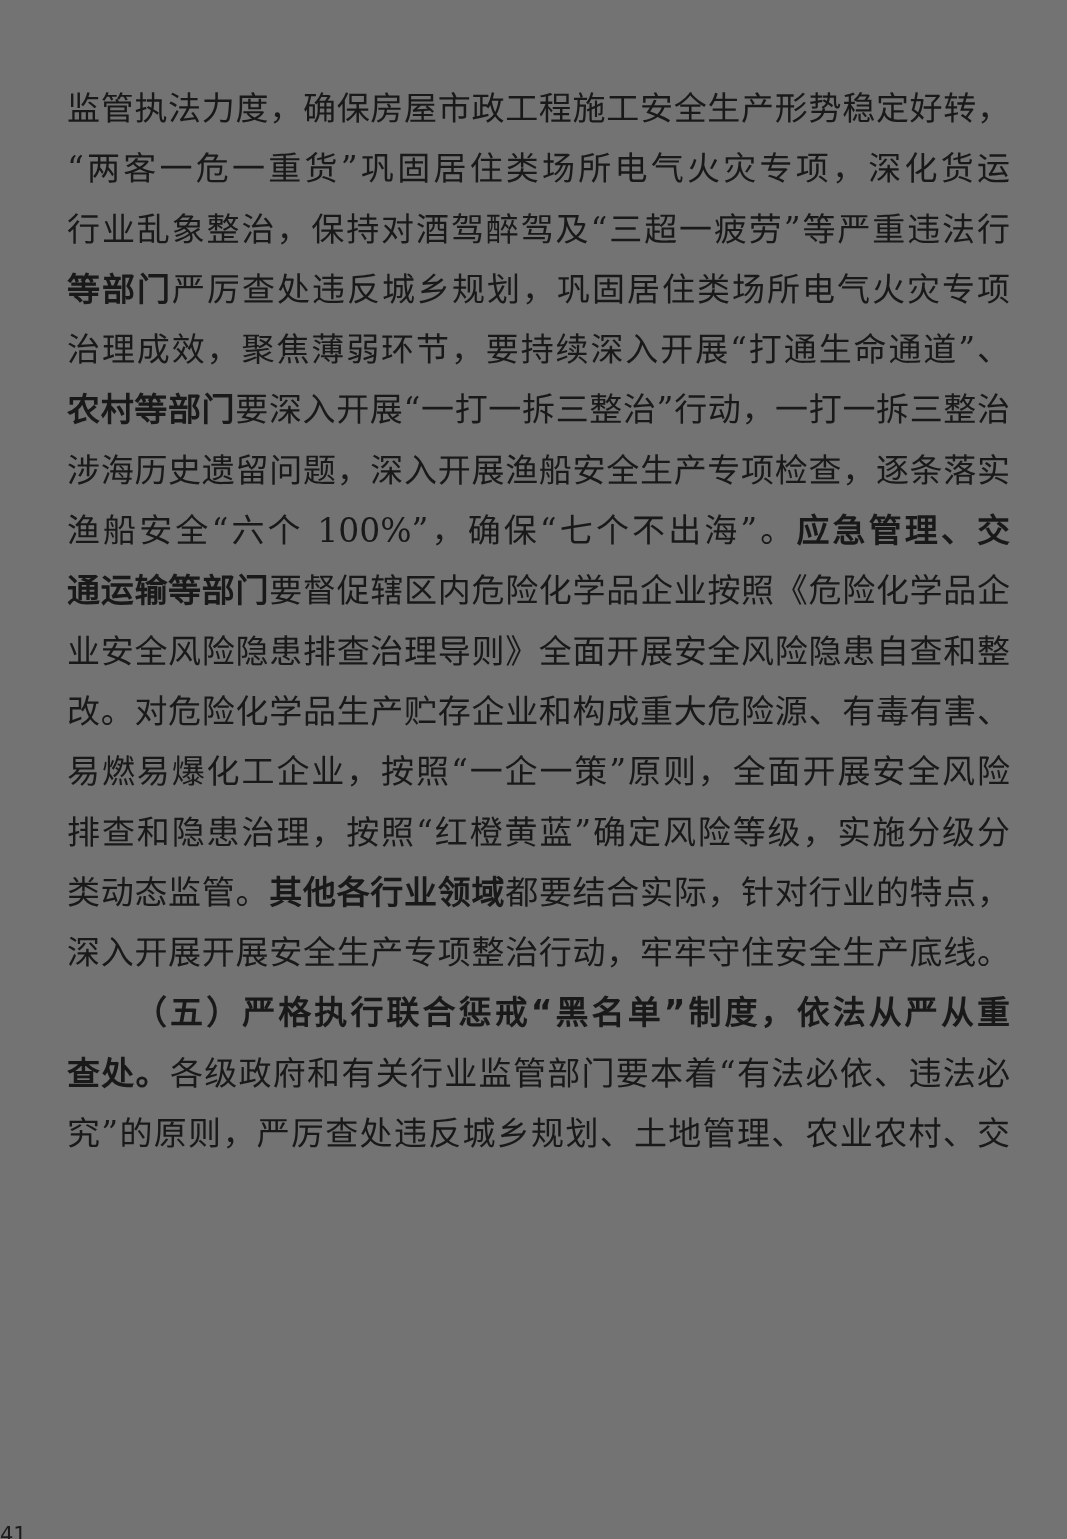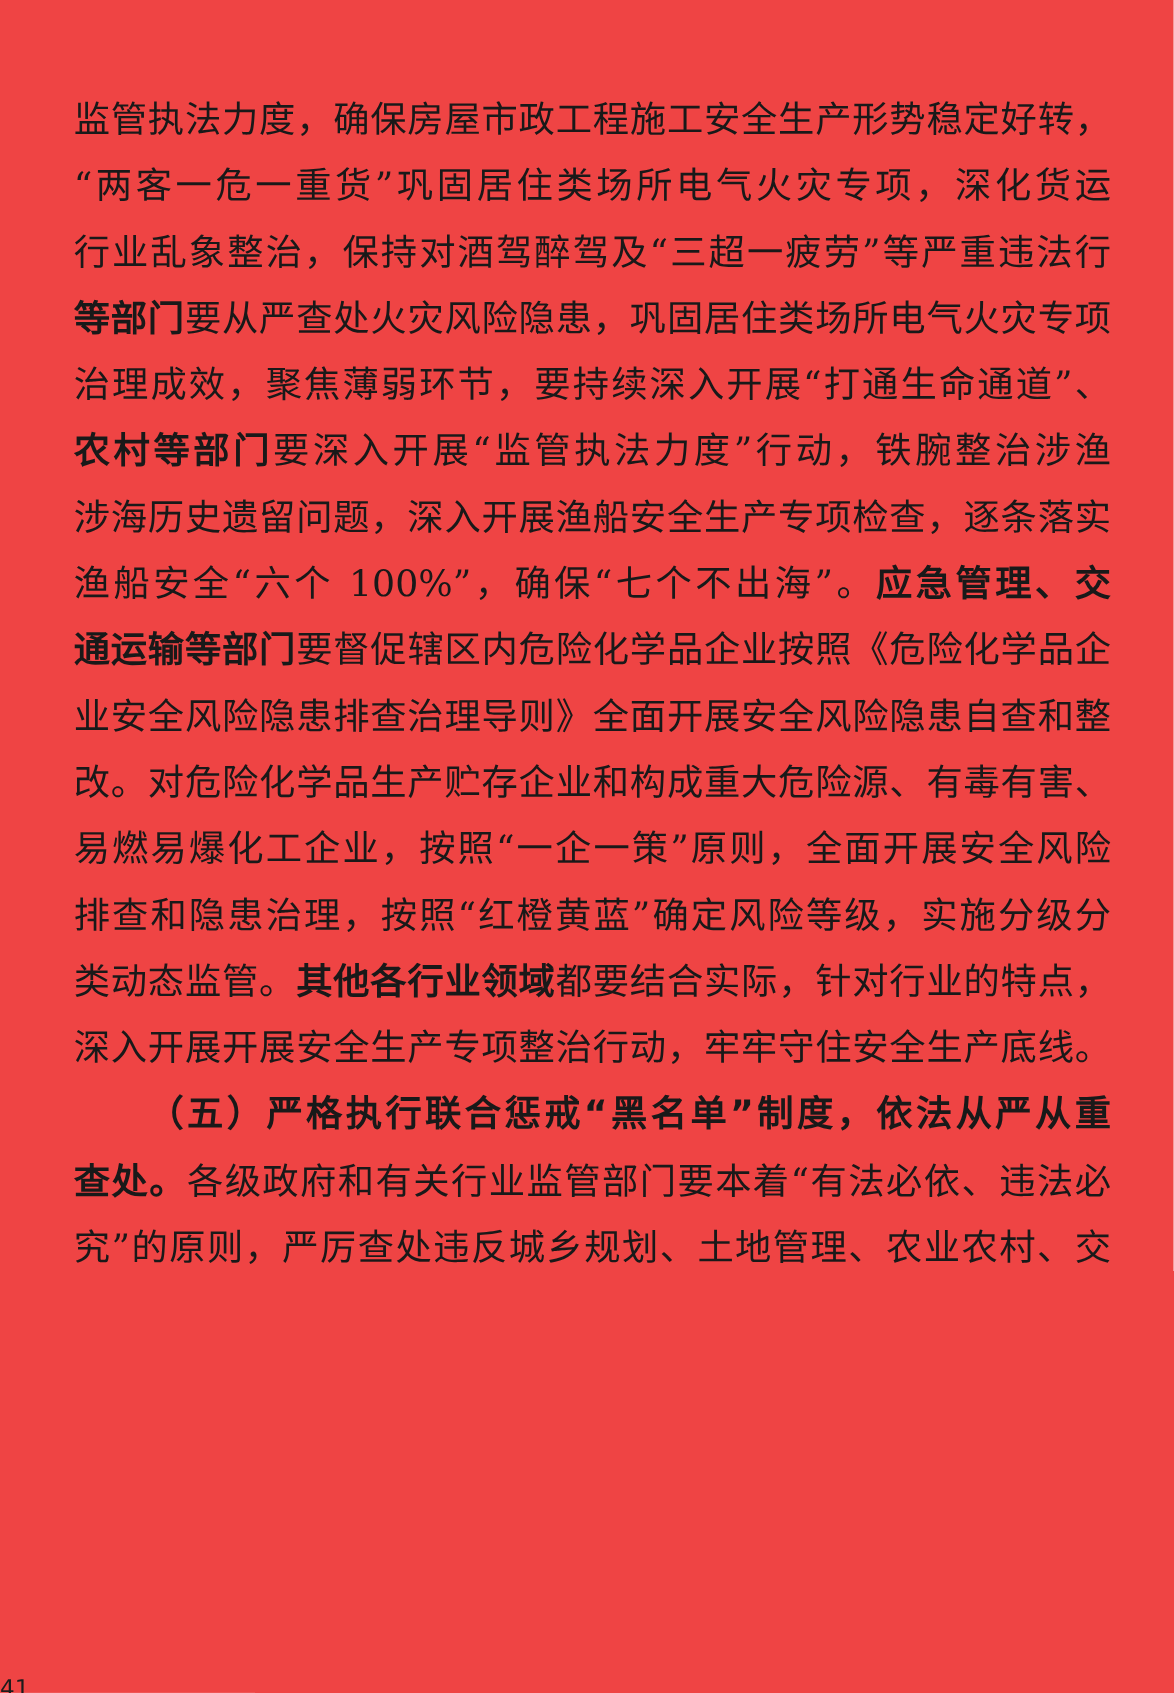--- a/index.html
+++ b/index.html
@@ -1,20 +1,20 @@
 <!DOCTYPE html>
 <html lang="zh-CN"><head>
 <meta charset="utf-8">
 <style>
   html, body { margin: 0; padding: 0; background: #ffffff; }
   .page {
     position: relative;
     width: 1067px;
     height: 1539px;
-    background: #ef4444;
+    background: #737373;
     overflow: hidden;
     font-family: "DejaVu Serif", "Liberation Serif", serif;
     color: #191919;
   }
   .doc-body {
     position: absolute;
     left: 67px;
     top: 79px;
     width: 943px;
   }
@@ -54,23 +54,23 @@
   }
 </style>
 </head>
 <body>
 
 <div class="page">
   <div class="doc-body">
       <div class="line"><span class="seg">监管执法力度，确保房屋市政工程施工安全生产形势稳定好转，</span></div>
       <div class="line"><span class="seg">“两客一危一重货”巩固居住类场所电气火灾专项，深化货运</span></div>
       <div class="line"><span class="seg">行业乱象整治，保持对酒驾醉驾及“三超一疲劳”等严重违法行</span></div>
-      <div class="line"><span class="seg bold">等部门</span><span class="seg">要从严查处火灾风险隐患，巩固居住类场所电气火灾专项</span></div>
+      <div class="line"><span class="seg bold">等部门</span><span class="seg">严厉查处违反城乡规划，巩固居住类场所电气火灾专项</span></div>
       <div class="line"><span class="seg">治理成效，聚焦薄弱环节，要持续深入开展“打通生命通道”、</span></div>
-      <div class="line"><span class="seg bold">农村等部门</span><span class="seg">要深入开展“监管执法力度”行动，铁腕整治涉渔</span></div>
+      <div class="line"><span class="seg bold">农村等部门</span><span class="seg">要深入开展“一打一拆三整治”行动，一打一拆三整治</span></div>
       <div class="line"><span class="seg">涉海历史遗留问题，深入开展渔船安全生产专项检查，逐条落实</span></div>
       <div class="line"><span class="seg">渔船安全“六个 100%”，确保“七个不出海”。</span><span class="seg bold">应急管理、交</span></div>
       <div class="line"><span class="seg bold">通运输等部门</span><span class="seg">要督促辖区内危险化学品企业按照《危险化学品企</span></div>
       <div class="line"><span class="seg">业安全风险隐患排查治理导则》全面开展安全风险隐患自查和整</span></div>
       <div class="line"><span class="seg">改。对危险化学品生产贮存企业和构成重大危险源、有毒有害、</span></div>
       <div class="line"><span class="seg">易燃易爆化工企业，按照“一企一策”原则，全面开展安全风险</span></div>
       <div class="line"><span class="seg">排查和隐患治理，按照“红橙黄蓝”确定风险等级，实施分级分</span></div>
       <div class="line"><span class="seg">类动态监管。</span><span class="seg bold">其他各行业领域</span><span class="seg">都要结合实际，针对行业的特点，</span></div>
       <div class="line"><span class="seg">深入开展开展安全生产专项整治行动，牢牢守住安全生产底线。</span></div>
       <div class="line indent"><span class="seg bold">（五）严格执行联合惩戒“黑名单”制度，依法从严从重</span></div>

